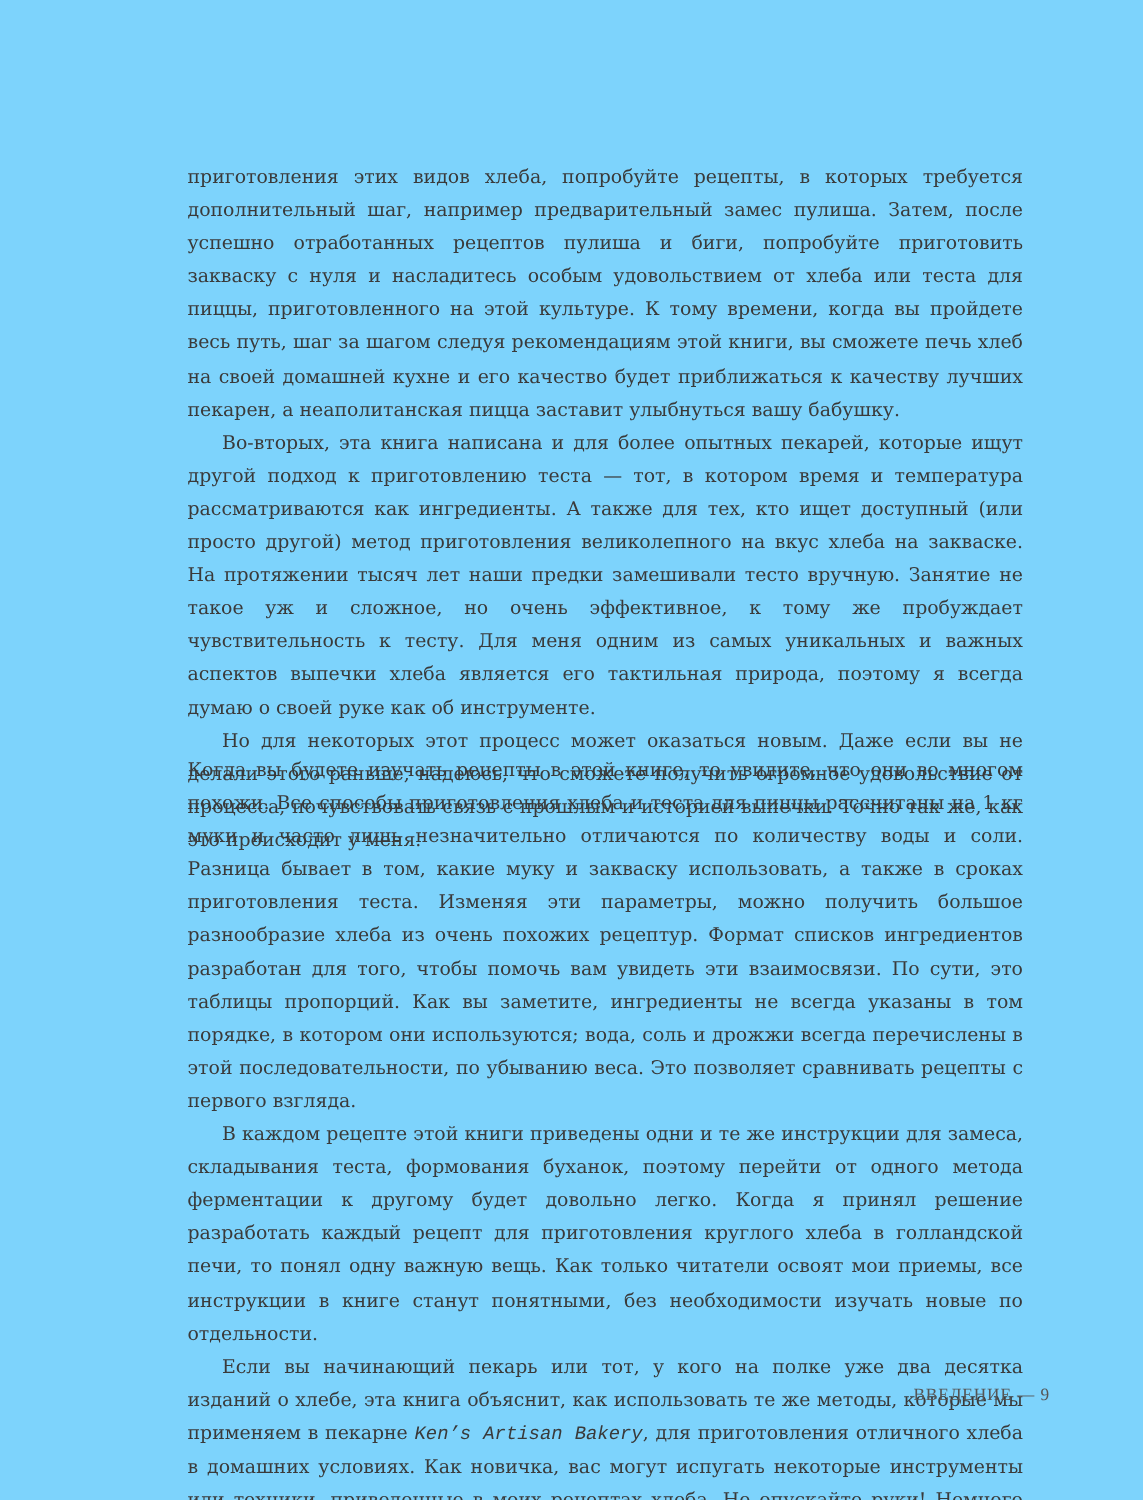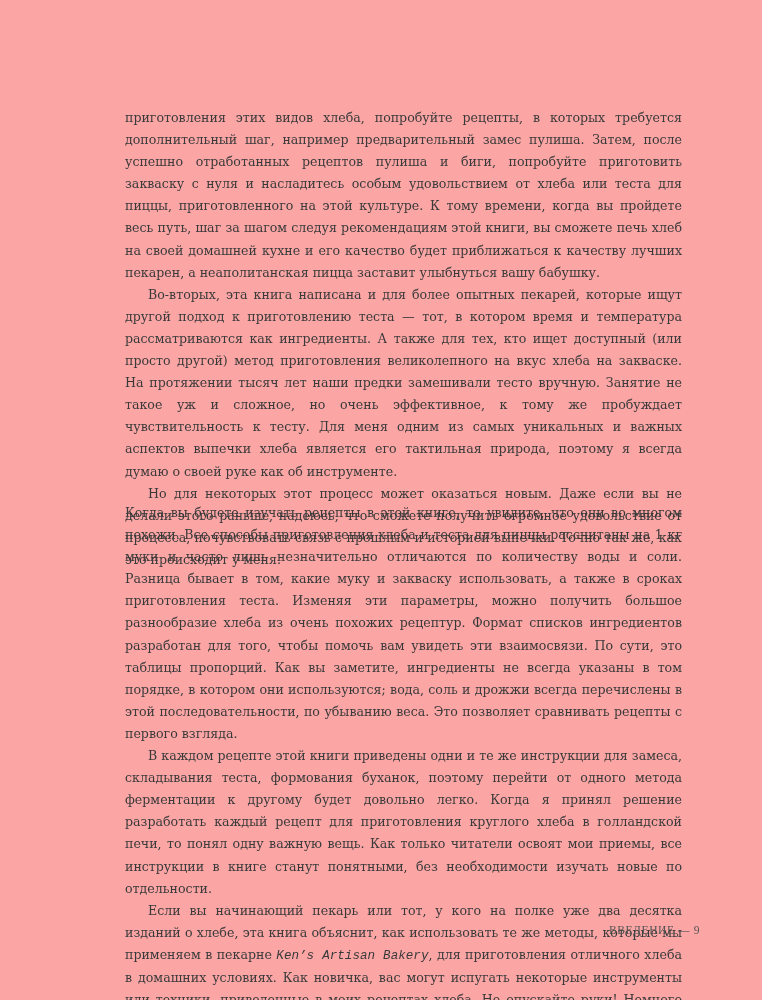--- a/index.html
+++ b/index.html
@@ -1,17 +1,17 @@
 <!DOCTYPE html>
 <html><head>
 <meta charset="utf-8">
 <style>
   html, body { margin: 0; padding: 0; background: #ffffff; }
   body { width: 762px; height: 1000px; position: relative; overflow: hidden; }
-  .page { position: absolute; left: 0; top: 0; width: 762px; height: 1000px; background: #fca5a5; }
+  .page { position: absolute; left: 0; top: 0; width: 762px; height: 1000px; background: #7dd3fc; }
   .text-block {
     position: absolute; left: 125px; width: 557px;
     font-family: "DejaVu Serif", "Liberation Serif", serif;
     font-size: 12.6px; line-height: 22.1px; color: #3a3a3a;
     text-align: justify; hyphens: manual;
   }
   .text-block p { margin: 0; text-indent: 0; }
   .text-block p.indent { text-indent: 23px; }
   .block1 { top: 107px; }
   .heading {

